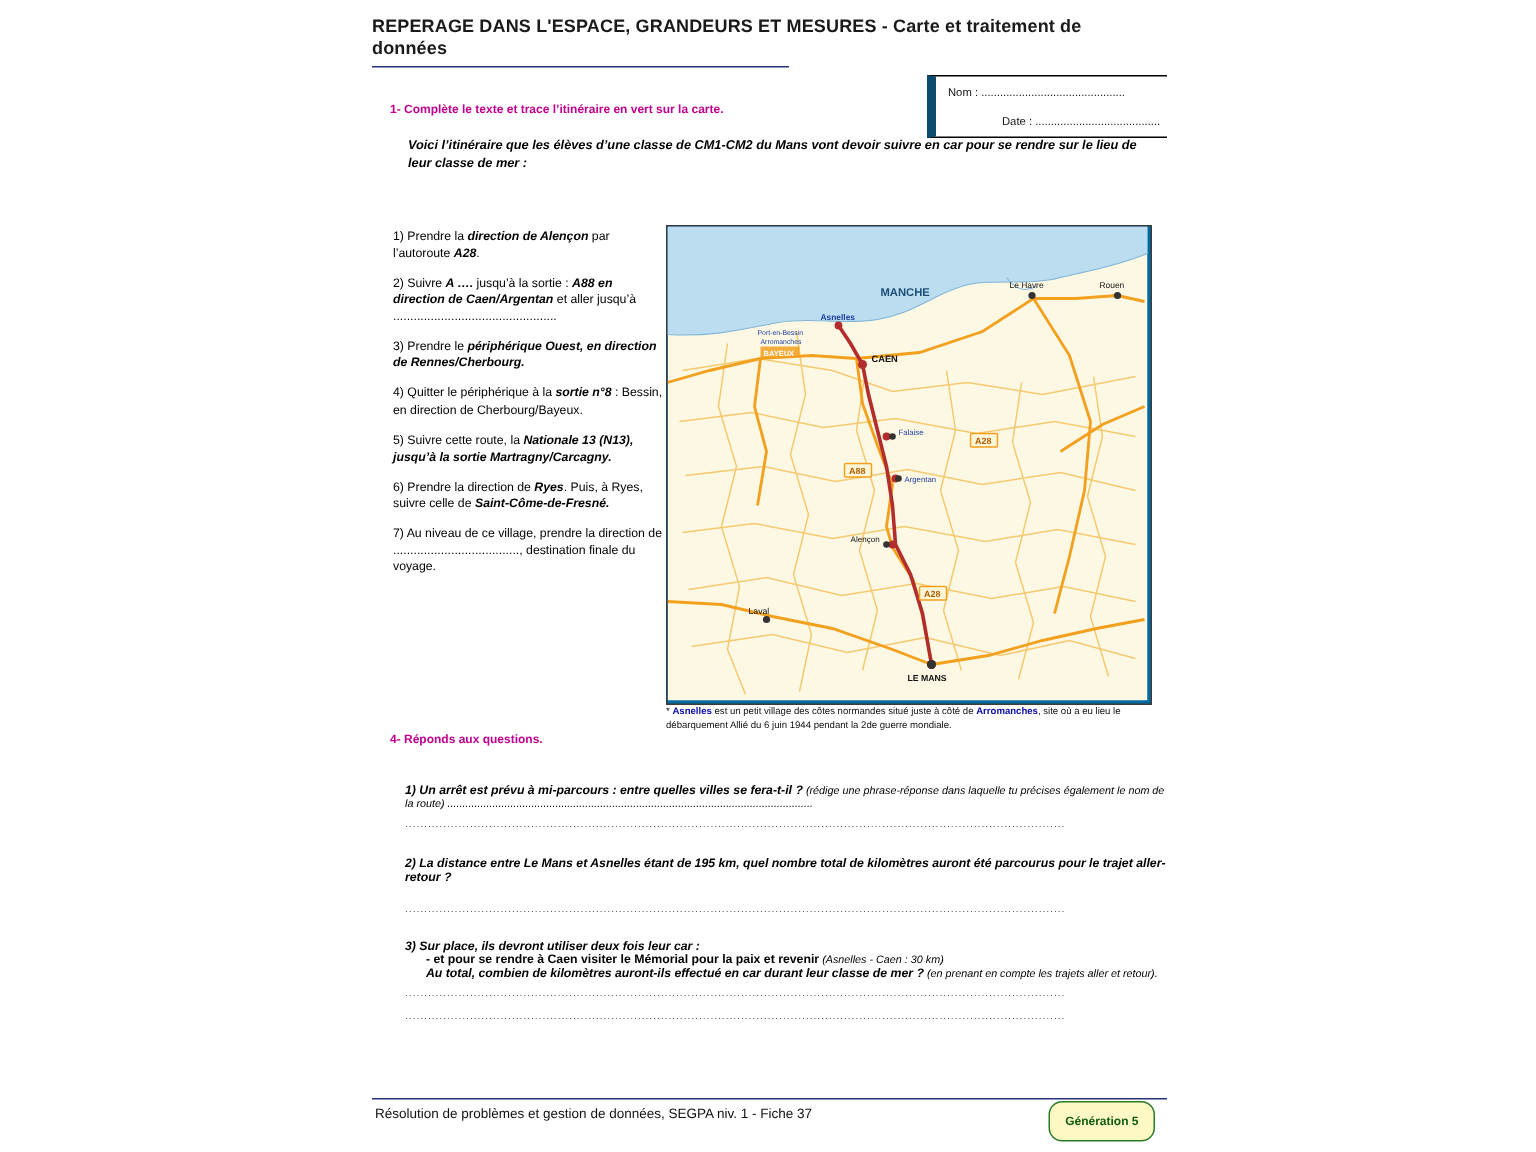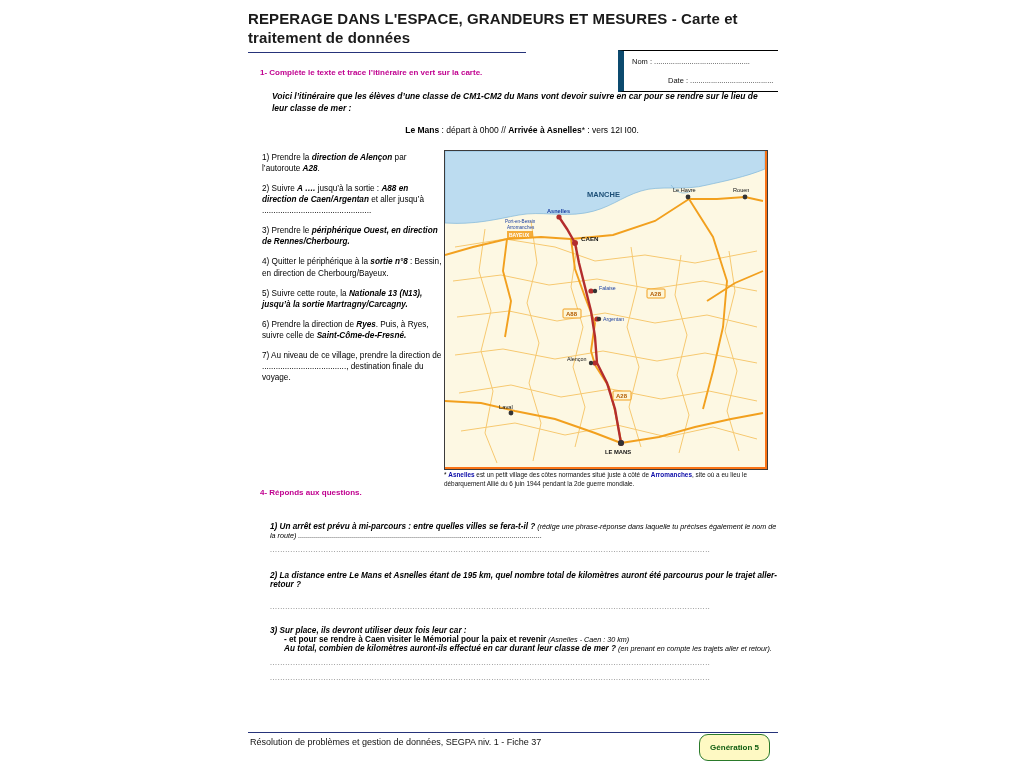--- a/index.html
+++ b/index.html
@@ -24,21 +24,21 @@
   .sheet {
     position: absolute;
     left: 248px;
     top: 10px;
     width: 530px;
     height: 748px;
   }
 
   
   .doc-title {
-    font-size: 15px;
+    font-size: 12px;
     font-weight: bold;
     line-height: 1.25;
     color: #1a1a1a;
     width: 520px;
     letter-spacing: 0.1px;
   }
   .title-rule {
     margin-top: 4px;
     border-bottom: 1px solid #26337a;
     width: 278px;
@@ -110,21 +110,21 @@
   .step b { font-weight: bold; font-style: italic; }
 
   
   .map-wrap {
     position: absolute;
     left: 196px;
     top: 140px;
     width: 322px;
     height: 318px;
     border: 1px solid #3b3b3b;
-    background: #f97316;
+    background: #0369a1;
     overflow: hidden;
   }
   .map-svg { display: block; }
 
   .footnote {
     position: absolute;
     left: 196px;
     top: 461px;
     width: 326px;
     font-size: 6.4px;
@@ -197,23 +197,20 @@
 
     <div class="id-box">
       <div class="id-line">Nom : ..............................................</div>
       <div class="id-line">Date : ........................................</div>
     </div>
 
     <div class="sec-head sec1">1- Complète le texte et trace l’itinéraire en vert sur la carte.</div>
 
     <div class="intro">Voici l’itinéraire que les élèves d’une classe de CM1-CM2 du Mans vont devoir suivre en car pour se rendre sur le lieu de leur classe de mer :</div>
 
-    <div class="depart-line">
-      <b>Le Mans</b><span> : départ à 0h00   //  </span><b>Arrivée à Asnelles</b><span>* : vers 12I I00.</span>
-    </div>
 
     <div class="steps">
       <div class="step">
         <span>1)</span>
         <span>Prendre la </span><b>direction de Alençon</b><span> par l’autoroute </span><b>A28</b><span>.</span>
       </div>
       <div class="step">
         <span>2)</span>
         <span>Suivre </span><b>A ….</b><span> jusqu’à la sortie : </span><b>A88 en direction de Caen/Argentan</b><span> et aller jusqu’à ................................................</span>
       </div>

